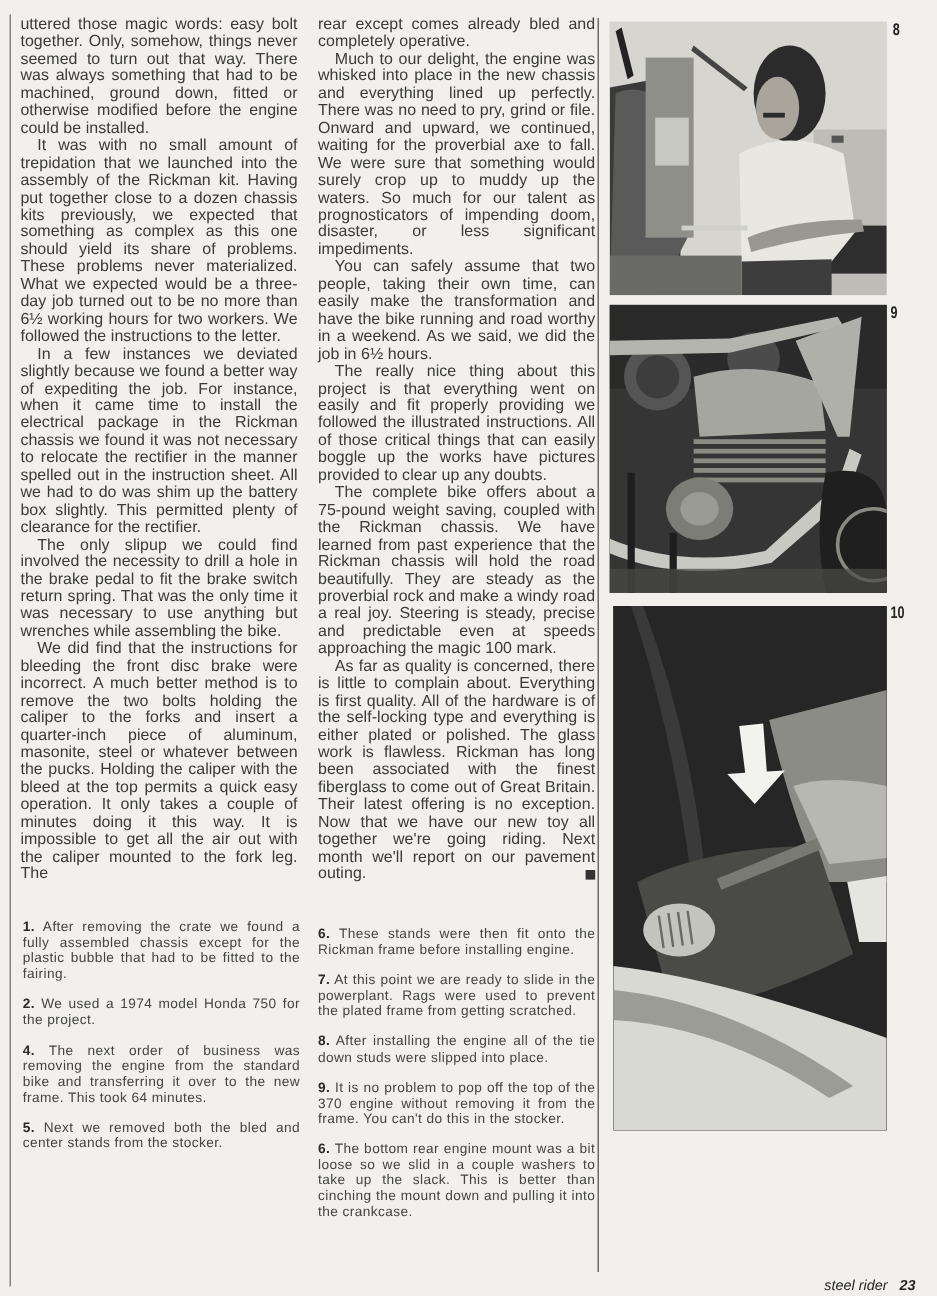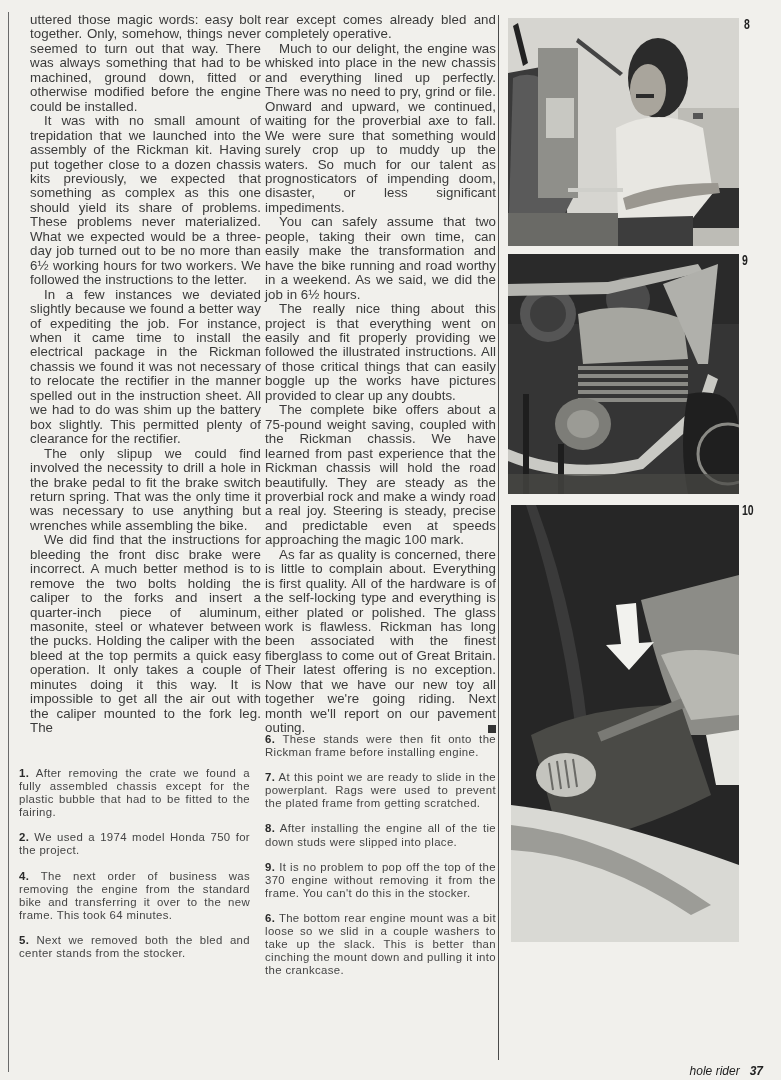--- a/index.html
+++ b/index.html
@@ -12,30 +12,30 @@
   .page { position: absolute; left: 0; top: 0; width: 781px; height: 1080px; }
   .rule {
     position: absolute; width: 1px; background: #4a4a4a;
   }
   .col {
     position: absolute; font-size: 13.3px; line-height: 14.45px;
     text-align: justify; hyphens: none; letter-spacing: 0.05px;
   }
   .col p { margin: 0; text-indent: 0; }
   .col p.indent { text-indent: 14px; }
-  .body-left { left: 30px; top: 13px; width: 231px; }
+  .body-left { left: 17px; top: 13px; width: 231px; }
   .body-mid  { left: 265px; top: 13px; width: 231px; }
   .cap {
     position: absolute; font-size: 11.4px; line-height: 13.1px;
     text-align: justify; letter-spacing: 0.35px; color: #444;
   }
   .cap p { margin: 0 0 12px 0; }
   .cap b { color: #2a2a2a; }
   .cap-left { left: 19px; top: 767px; width: 231px; }
-  .cap-mid  { left: 265px; top: 733px; width: 231px; }
+  .cap-mid  { left: 265px; top: 773px; width: 231px; }
   .endmark {
     display: inline-block; width: 8px; height: 8px; background: #333;
     float: right; margin-top: 4px;
   }
   .photo {
     position: absolute; overflow: hidden; background: #555;
   }
   .fignum {
     position: absolute; font-family: "Liberation Sans", sans-serif;
     font-size: 14px; font-weight: bold; color: #222;
@@ -157,15 +157,15 @@
         <line x1="62" y1="254" x2="66" y2="282"></line>
       </g>
       <path d="M0 300 Q90 310 228 360 L228 437 L0 437 Z" fill="#d9d9d4"></path>
       <path d="M0 320 Q100 330 200 400 L180 410 Q90 350 0 345 Z" fill="#9c9c97"></path>
       <path d="M195 230 L228 225 L228 280 L205 280 Z" fill="#e6e6e1"></path>
     </svg>
   </div>
   <div class="fignum" style="left:742px; top:502px;">10</div>
 
   <div class="footer">
-    <span>hole rider</span><span class="num">37</span>
+    <span>steel rider</span><span class="num">23</span>
   </div>
 </div>
 
 </body></html>

